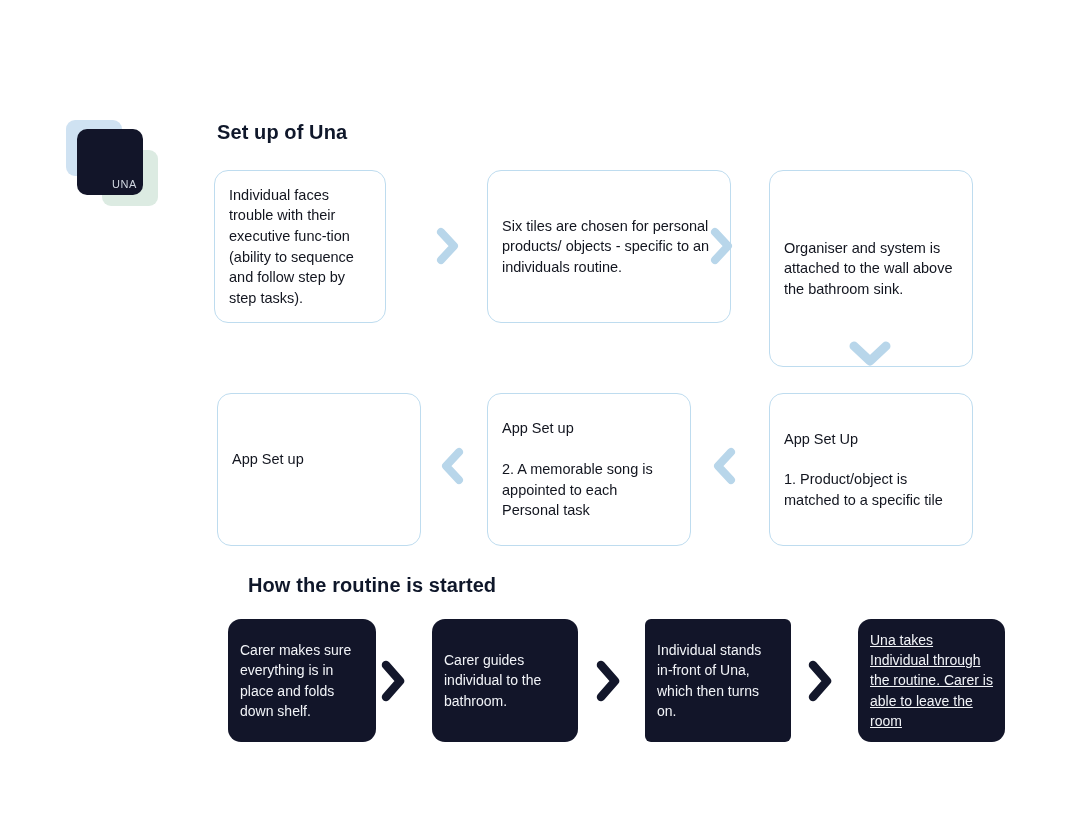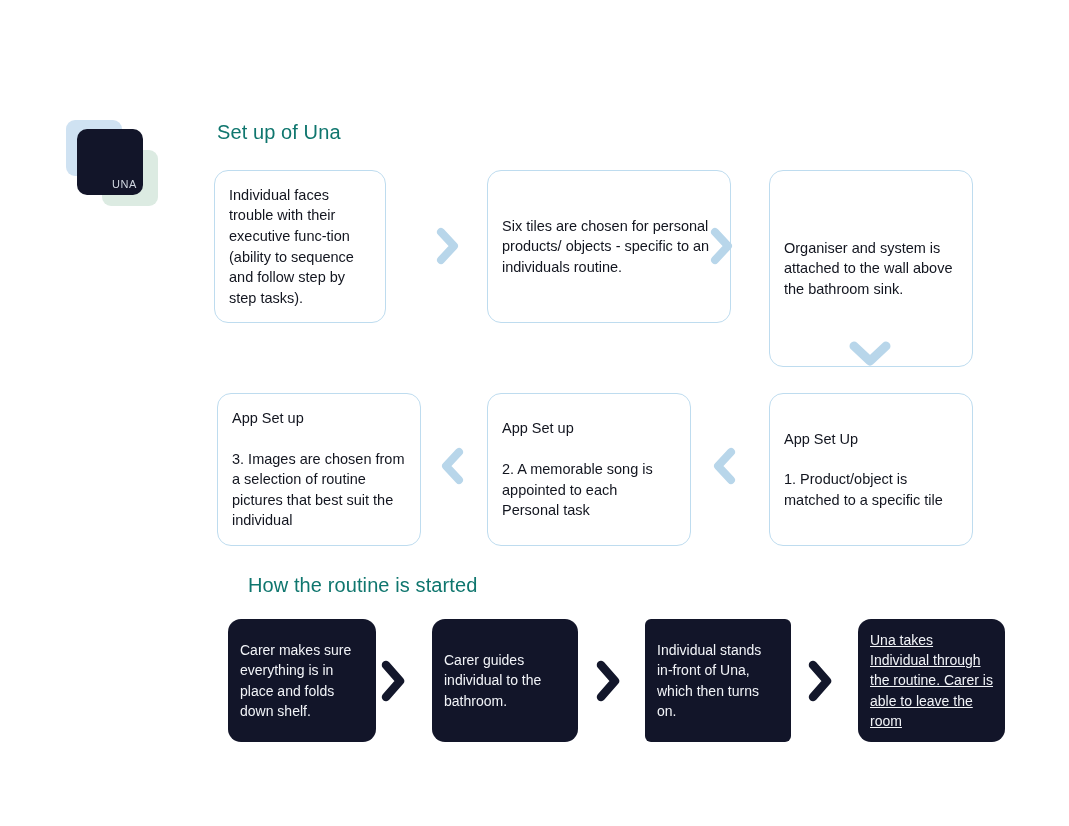--- a/index.html
+++ b/index.html
@@ -57,23 +57,23 @@
     font-size: 11px;
     letter-spacing: 0.6px;
     font-family: "Liberation Sans", sans-serif;
     margin-top: 32px;
   }
 
   
   .section-heading {
     position: absolute;
     left: 217px;
-    color: #0f766e;
+    color: #0f172a;
     font-size: 20px;
-    font-weight: 400;
+    font-weight: 700;
     letter-spacing: 0.1px;
     white-space: nowrap;
   }
   #heading-setup { top: 121px; }
   #heading-routine { top: 574px; margin-left: 31px; }
 
   
   .card-light {
     position: absolute;
     box-sizing: border-box;
@@ -175,21 +175,20 @@
 
 <span class="chev" id="chev-down">
   <svg width="46" height="30" viewBox="0 0 46 30" fill="none">
     <path d="M7 7 L23 22 L39 7" stroke="#b8d6ea" stroke-width="9" stroke-linecap="round" stroke-linejoin="round"></path>
   </svg>
 </span>
 
 <div class="card-light" id="card-r2c1">
   <span class="card-text">
     <span class="card-title">App Set up</span>
-    <span>3. Images are chosen from a selection of routine pictures that best suit the individual</span>
   </span>
 </div>
 <div class="card-light" id="card-r2c2">
   <span class="card-text">
     <span class="card-title">App Set up</span>
     <span>2. A memorable song is appointed to each Personal task</span>
   </span>
 </div>
 <div class="card-light" id="card-r2c3">
   <span class="card-text">

